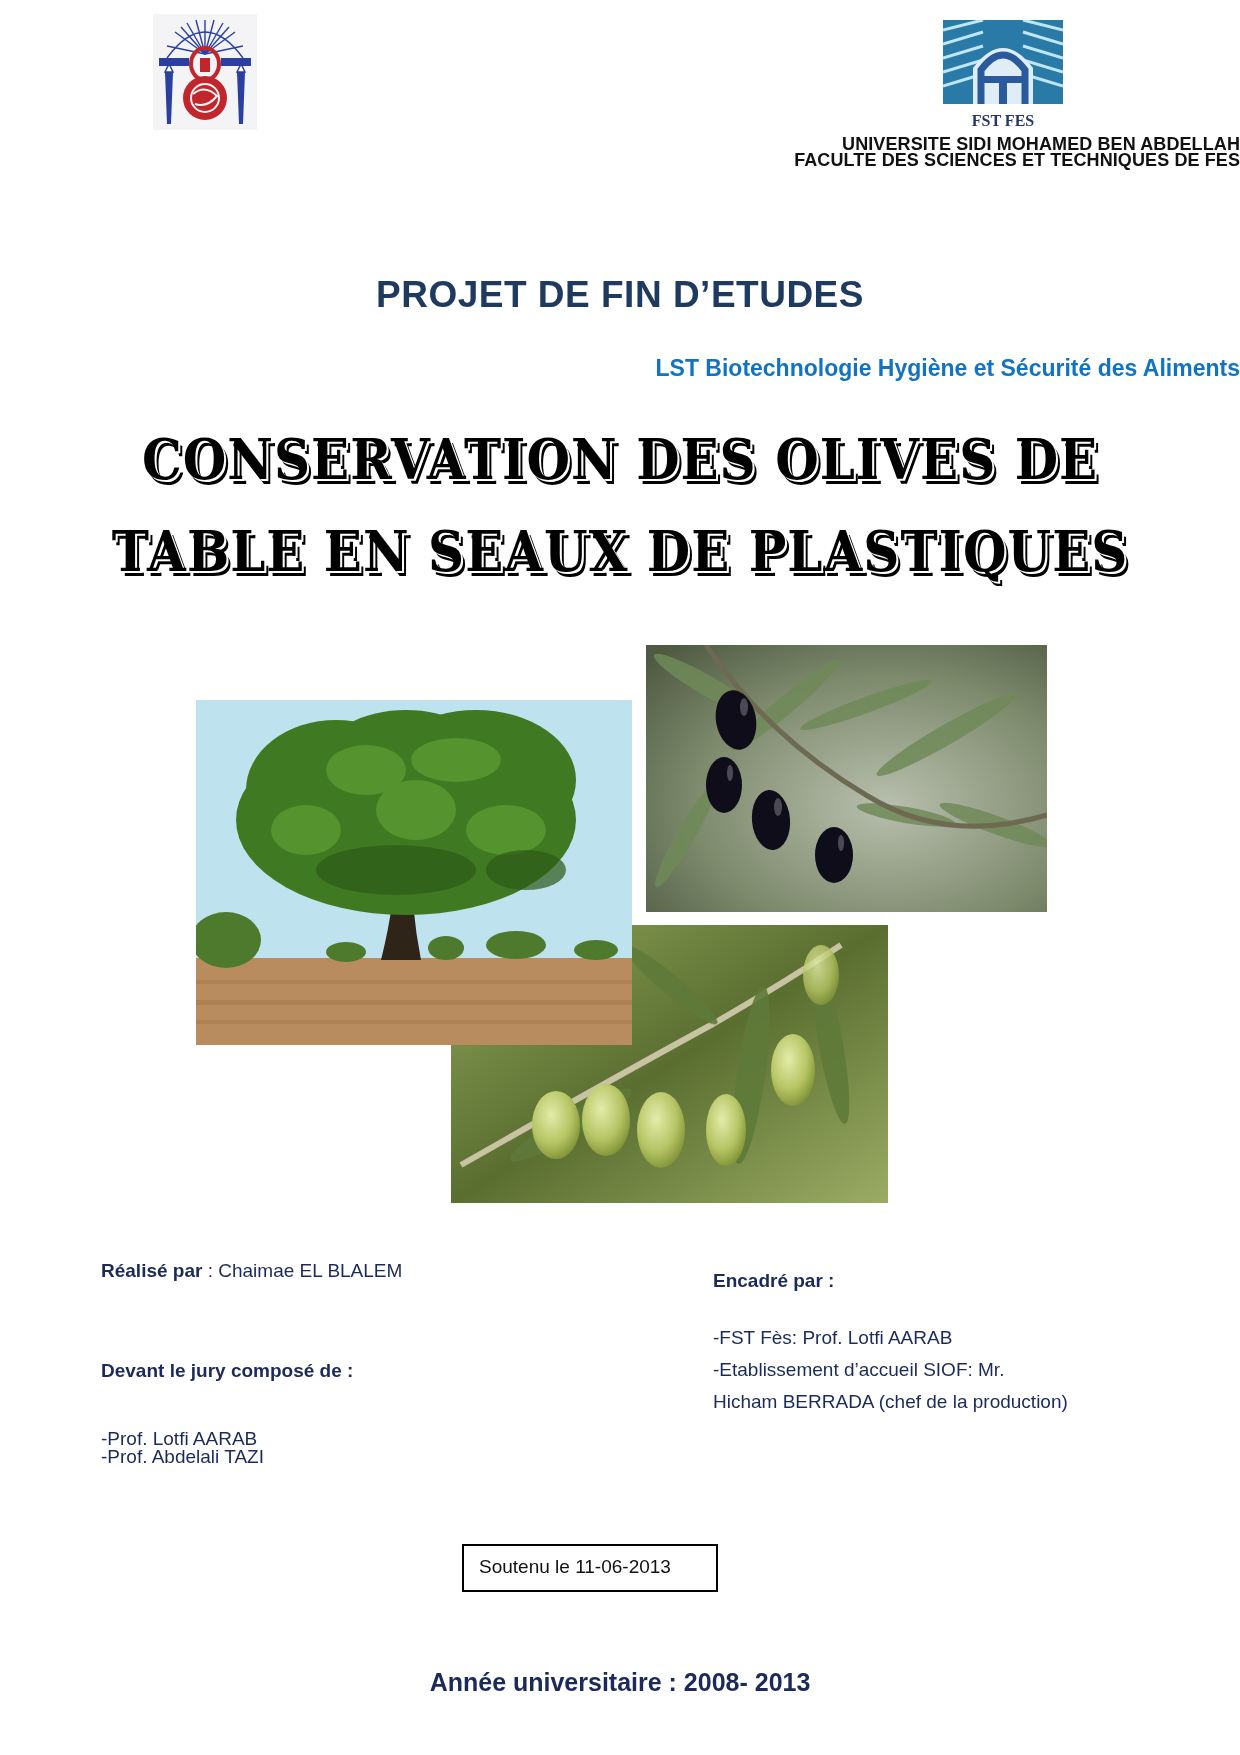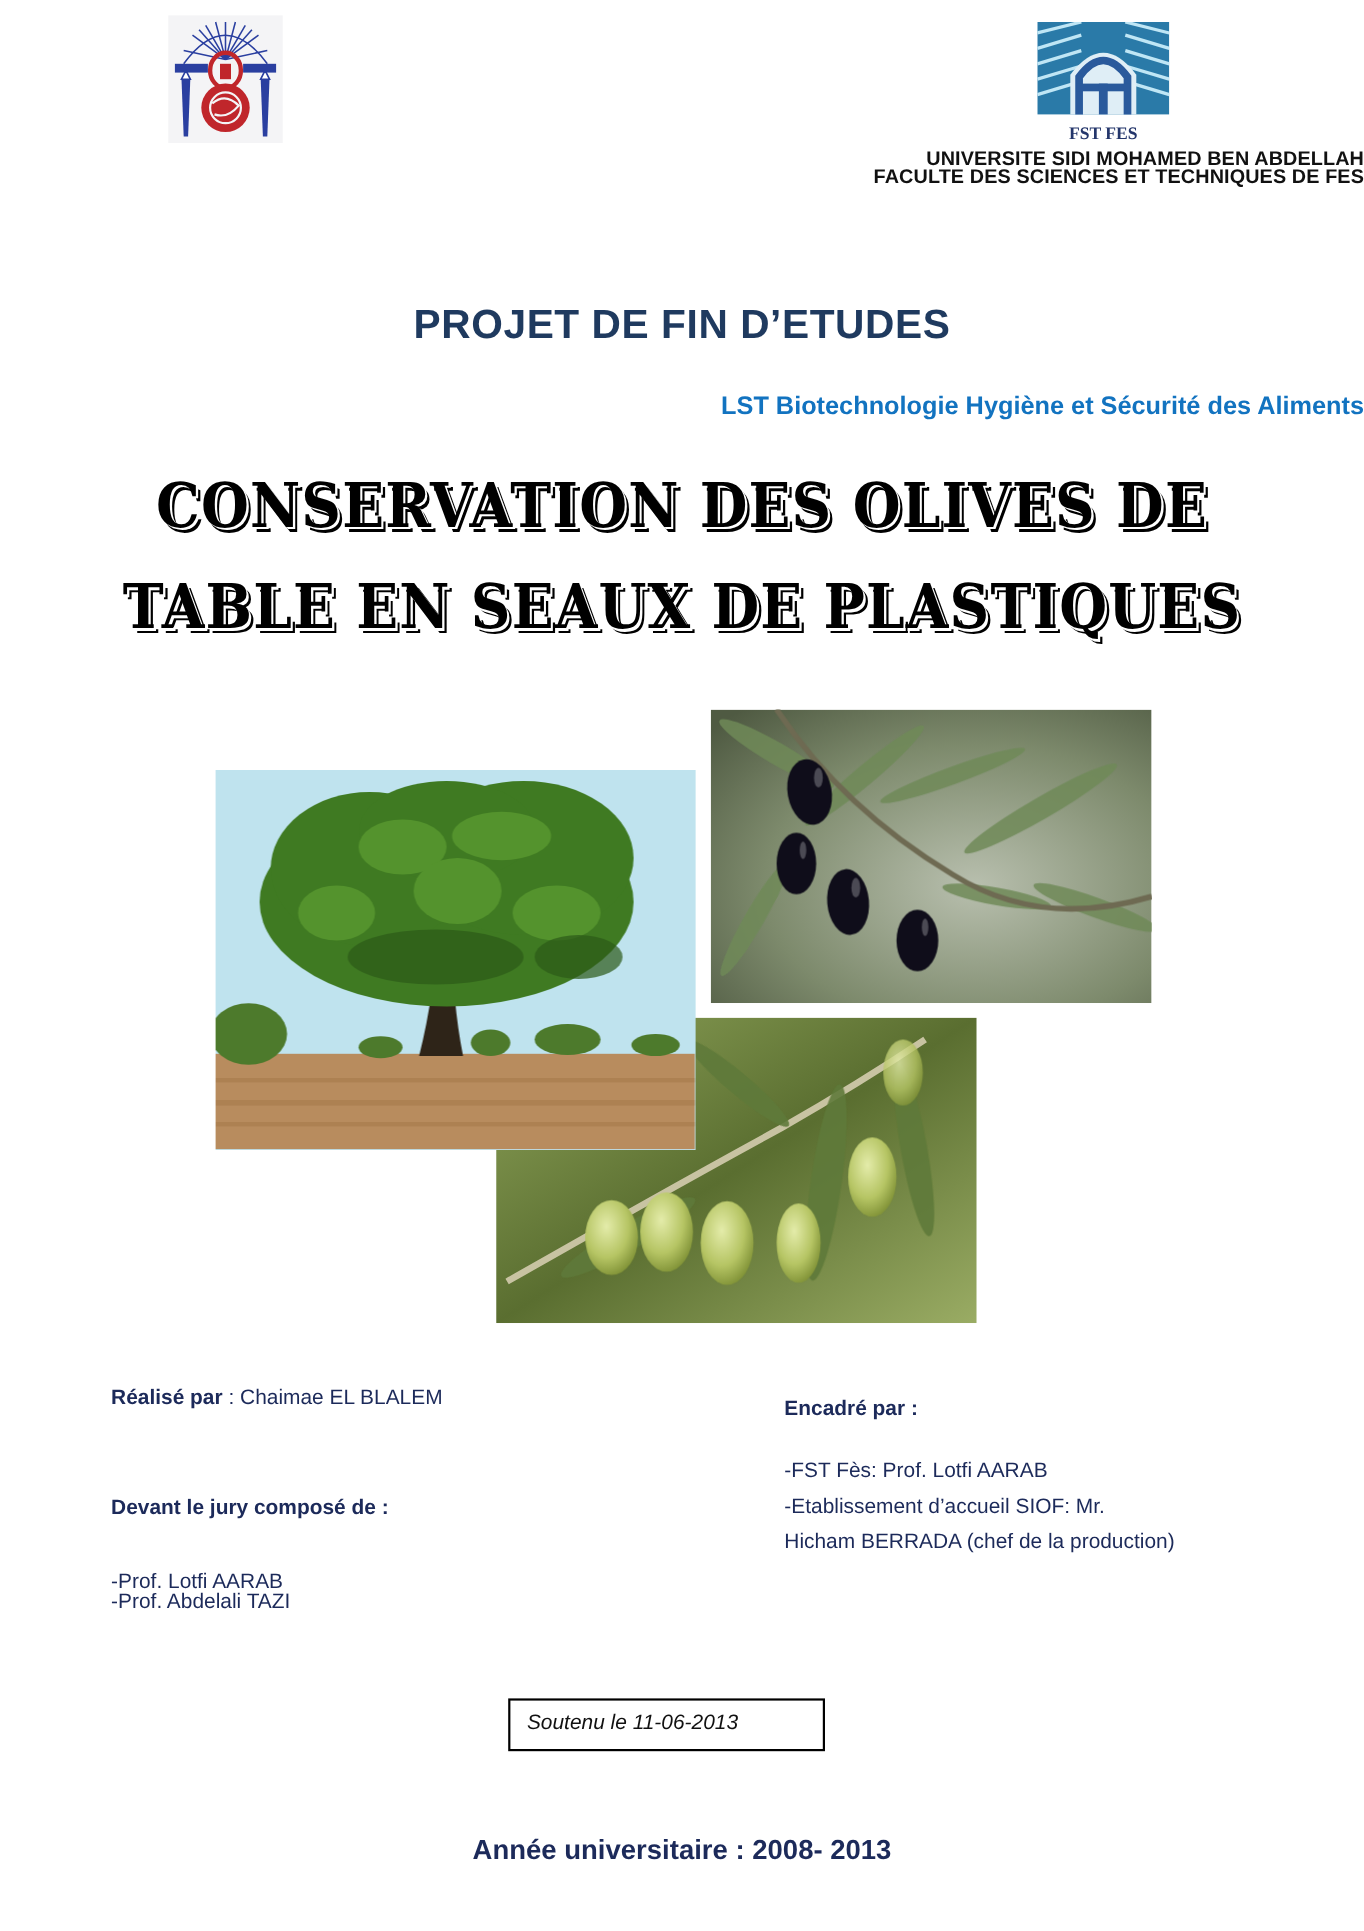--- a/index.html
+++ b/index.html
@@ -38,22 +38,22 @@
     .label b { font-weight: bold; }
 
     .realise { left: 101px; top: 1260px; }
     .jury-head { left: 101px; top: 1360px; font-weight: bold; }
     .jury1 { left: 101px; top: 1414px; margin-top: 14px; }
     .jury2 { left: 101px; top: 1446px; }
 
     .enc-head { left: 713px; top: 1270px; font-weight: bold; text-align: center; }
     .enc-lines { left: 713px; top: 1322px; width: 360px; line-height: 32px; }
 
-    .soutenu-box { left: 462px; top: 1544px; width: 288px; height: 48px;
-                   border: 2px solid #000; box-sizing: border-box; font-style: italic; }
+    .soutenu-box { left: 462px; top: 1544px; width: 256px; height: 48px;
+                   border: 2px solid #000; box-sizing: border-box; }
     .soutenu-text { position: absolute; left: 15px; top: 10px; font-size: 19px; color: #111; }
 
     .annee { left: 0; width: 1240px; top: 1668px; text-align: center; font-weight: bold;
              font-size: 25px; color: #1c2a5a; }
   </style>
 </head>
 <body>
 
 <div class="abs logo-usmba">
   <svg width="104" height="116" viewBox="0 0 104 116">

